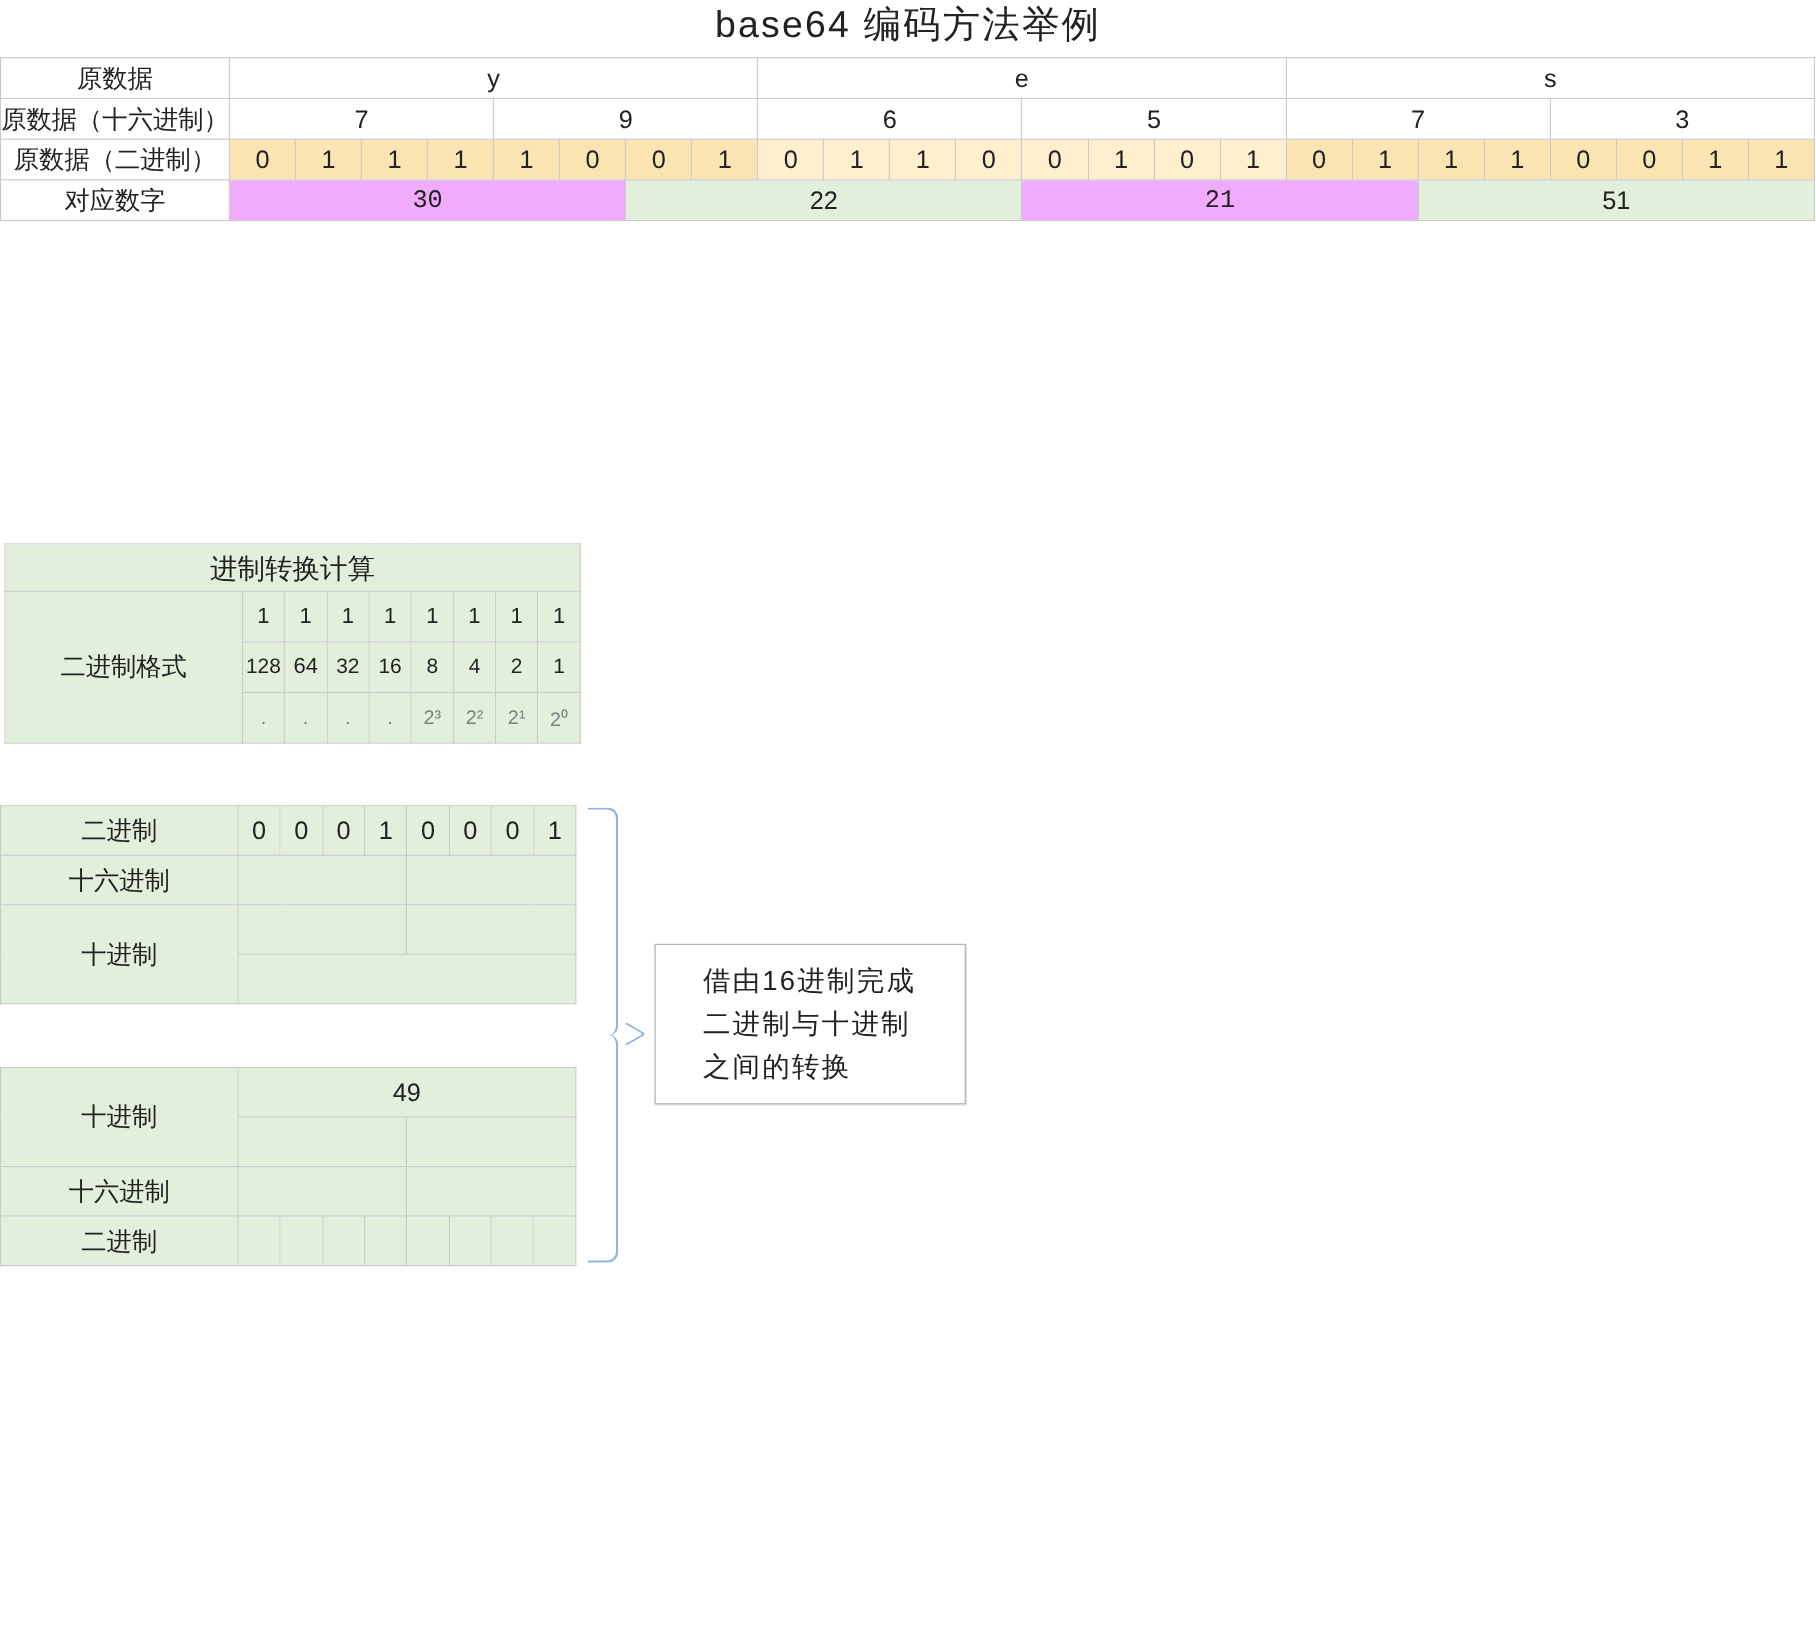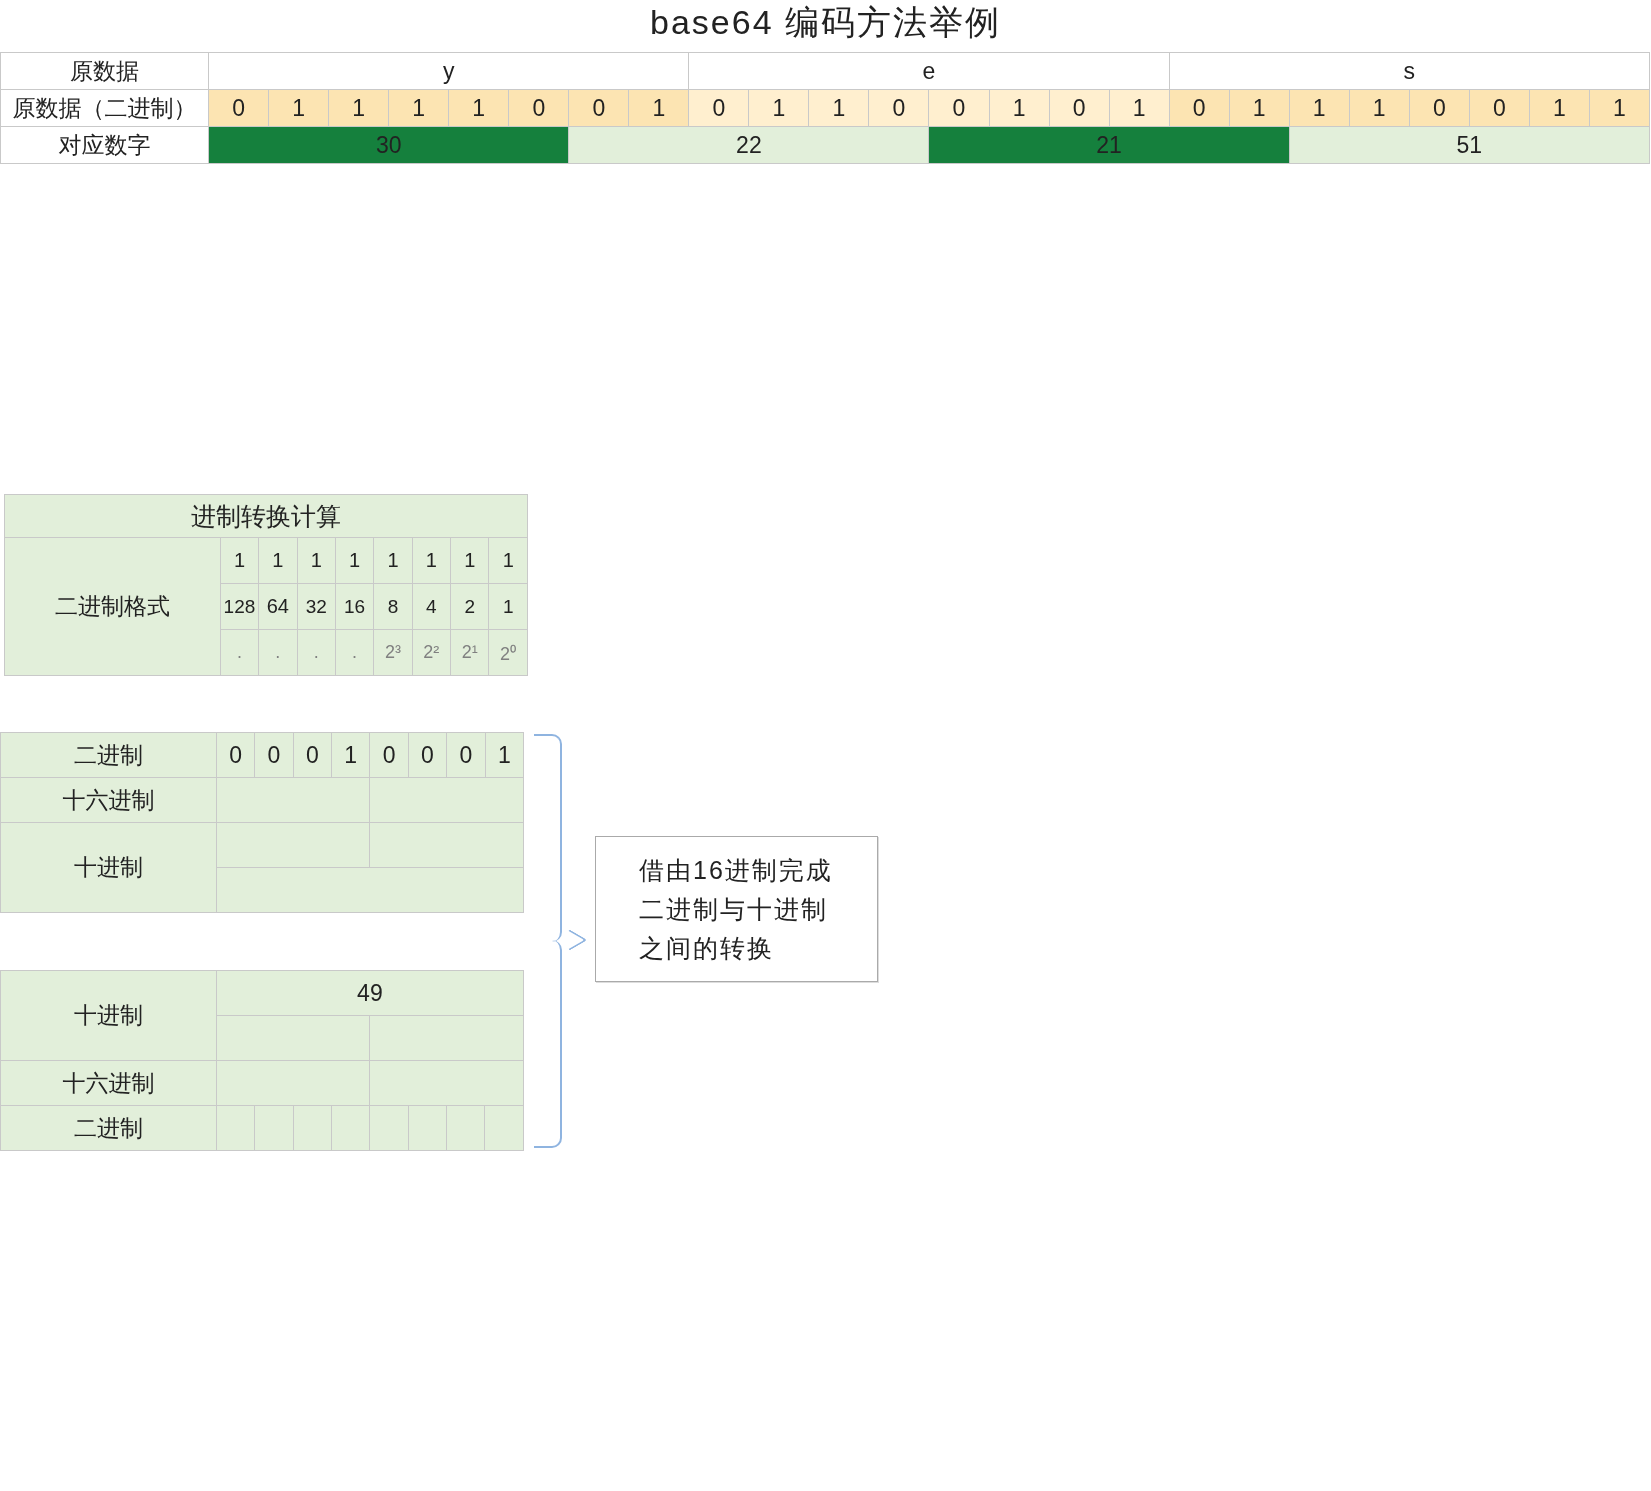--- a/index.html
+++ b/index.html
@@ -8,21 +8,21 @@
   .sheet{position:relative;width:1651px;height:1491px;}
   .title{font-size:34px;text-align:center;padding:0 0 6px 0;letter-spacing:2px;}
   table{border-collapse:collapse;table-layout:fixed;}
   td{border:1px solid #c9c9c9;height:36px;text-align:center;vertical-align:middle;
      padding:0;font-size:23px;overflow:hidden;white-space:nowrap;}
   .nb td{border:1px solid #c9c9c9;}
   .labelcol{width:208px;}
   .bit{width:37px;}
   .y1{background:#FCE4B2;}
   .y2{background:#FFEFCF;}
-  .g1{background:#15803d;}
+  .g1{background:#f0abfc;font-family:Liberation Mono, monospace;}
   .g2{background:#E2EFDA;}
   .gr{color:#808080;font-size:18px;}
   
   .faint td{border:1px solid #f0f0f0;height:36px;}
   .bracket{position:absolute;border:2px solid #8fb4e0;border-left:none;
            border-top-right-radius:10px;border-bottom-right-radius:10px;}
   .notebox{position:absolute;border:1px solid #aaa;background:#fff;
            padding:14px 20px;font-size:25px;line-height:1.55;letter-spacing:2px;
            box-shadow:1px 1px 0 #ddd;}
 </style>
@@ -40,20 +40,29 @@
 
 <tbody>
         <tr>
   <td>原数据</td>
   <td colspan="8">y</td>
   <td colspan="8">e</td>
   <td colspan="8">s</td>
 </tr>
 
 
+<tr>
+  <td>原数据（十六进制）</td>
+  <td colspan="4">7</td>
+  <td colspan="4">9</td>
+  <td colspan="4">6</td>
+  <td colspan="4">5</td>
+  <td colspan="4">7</td>
+  <td colspan="4">3</td>
+</tr>
 
 <tr>
   <td>原数据（二进制）</td>
   <td class="y1">0</td>
   <td class="y1">1</td>
   <td class="y1">1</td>
   <td class="y1">1</td>
   <td class="y1">1</td>
   <td class="y1">0</td>
   <td class="y1">0</td>
@@ -1068,19 +1077,19 @@
 </tr>
 </tbody>
     </table>
 
 <div class="bracket" style="left:534px;top:734px;width:26px;height:206px;border-bottom:none;"></div>
 <div class="bracket" style="left:534px;top:940px;width:26px;height:206px;border-top:none;"></div>
 <div style="position:absolute;left:560px;top:930px;width:18px;height:18px;
             border-top:2px solid #8fb4e0;border-right:2px solid #8fb4e0;
             transform:rotate(45deg) skew(-15deg,-15deg);border-top-right-radius:4px;"></div>
 
-<div class="notebox" style="left:595px;top:836px;width:218px;padding-left:43px;">
+<div class="notebox" style="left:595px;top:858px;width:218px;padding-left:43px;">
   <div>借由16进制完成</div>
   <div>二进制与十进制</div>
   <div>之间的转换</div>
 </div>
 
 </div>
 
 </body></html>

